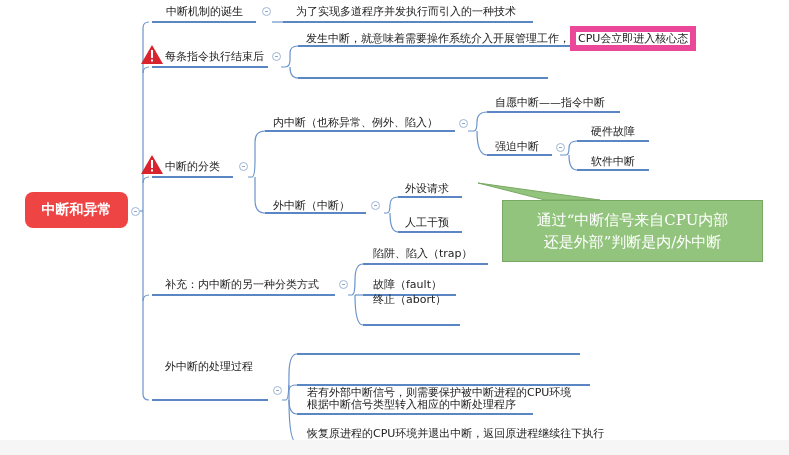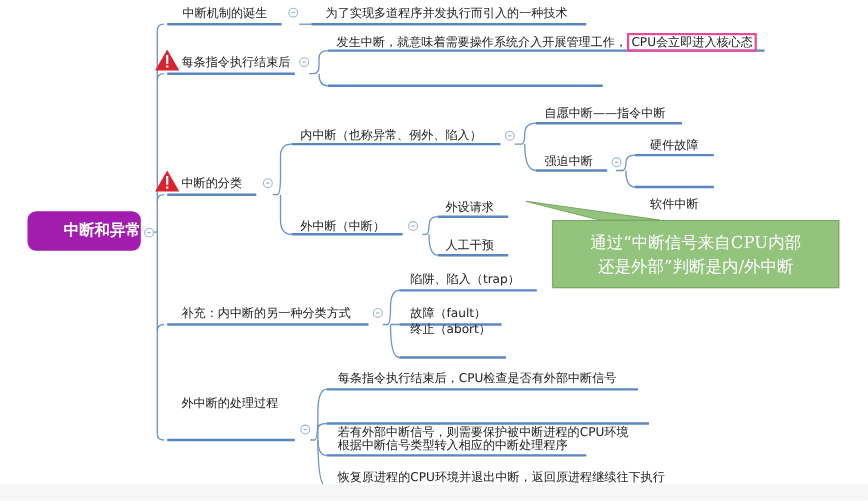--- a/index.html
+++ b/index.html
@@ -1,24 +1,24 @@
 <!DOCTYPE html>
 <html><head>
 <meta charset="utf-8">
 <style>
   html, body { margin:0; padding:0; }
   body { width:789px; height:455px; background:#ffffff; position:relative; overflow:hidden;
          font-family:"DejaVu Sans","Liberation Sans",sans-serif; }
   #canvas { position:absolute; left:0; top:0; width:789px; height:455px; }
   #links { position:absolute; left:0; top:0; }
   .node { position:absolute; font-size:11px; color:#222; white-space:nowrap; line-height:14px; }
-  .root { position:absolute; left:25px; top:192px; width:103px; height:36px; background:#a21caf;
+  .root { position:absolute; left:25px; top:192px; width:103px; height:36px; background:#ef4444;
           border-radius:8px; color:#fff; font-weight:bold; font-size:14px;
-          display:flex; align-items:center; justify-content:flex-end; }
-  .hl { border:2px solid #ec4899; padding:0 2px; }
+          display:flex; align-items:center; justify-content:center; }
+  .hl { border:6px solid #ec4899; padding:0 2px; }
   .collapse { position:absolute; width:9px; height:9px; border:1px solid #9fb6d8; border-radius:50%;
               background:#fff; box-sizing:border-box; }
   .collapse::after { content:""; position:absolute; left:2px; top:3px; width:3px; height:1px; background:#8fa6c8; }
   .warn { position:absolute; width:0; height:0; }
   .warn svg { display:block; }
   .callout { position:absolute; left:502px; top:200px; width:261px; height:62px; background:#93c47d;
              border:1px solid #7aa863; box-sizing:border-box; color:#fff; font-size:15px;
              font-family:"DejaVu Serif","Liberation Serif",serif; line-height:22px;
              display:flex; flex-direction:column; align-items:center; justify-content:center; }
   .bottom-bar { position:absolute; left:0; top:440px; width:789px; height:15px; background:#f6f6f6; }
@@ -143,21 +143,21 @@
   <div class="node" style="left:495px; top:96px;">
     <span>自愿中断——指令中断</span>
   </div>
   <div class="node" style="left:495px; top:140px;">
     <span>强迫中断</span>
   </div>
   <div class="collapse" style="left:556px; top:143px;"></div>
   <div class="node" style="left:591px; top:125px;">
     <span>硬件故障</span>
   </div>
-  <div class="node" style="left:591px; top:155px;margin-top:24px;">
+  <div class="node" style="left:591px; top:155px;">
     <span>软件中断</span>
   </div>
 
   <div class="node" style="left:273px; top:199px;">
     <span>外中断（中断）</span>
   </div>
   <div class="collapse" style="left:371px; top:201px;"></div>
   <div class="node" style="left:405px; top:182px;">
     <span>外设请求</span>
   </div>
@@ -176,23 +176,20 @@
     <span>故障（fault）</span>
   </div>
   <div class="node" style="left:373px; top:293px;">
     <span>终止（abort）</span>
   </div>
 
   <div class="node" style="left:165px; top:360px;">
     <span>外中断的处理过程</span>
   </div>
   <div class="collapse" style="left:273px; top:386px;"></div>
-  <div class="node" style="left:307px; top:337px;">
-    <span>每条指令执行结束后，CPU检查是否有外部中断信号</span>
-  </div>
   <div class="node" style="left:307px; top:368px;margin-top:18px;">
     <span>若有外部中断信号，则需要保护被中断进程的CPU环境</span>
   </div>
   <div class="node" style="left:307px; top:398px;">
     <span>根据中断信号类型转入相应的中断处理程序</span>
   </div>
   <div class="node" style="left:307px; top:427px;">
     <span>恢复原进程的CPU环境并退出中断，返回原进程继续往下执行</span>
   </div>
 

